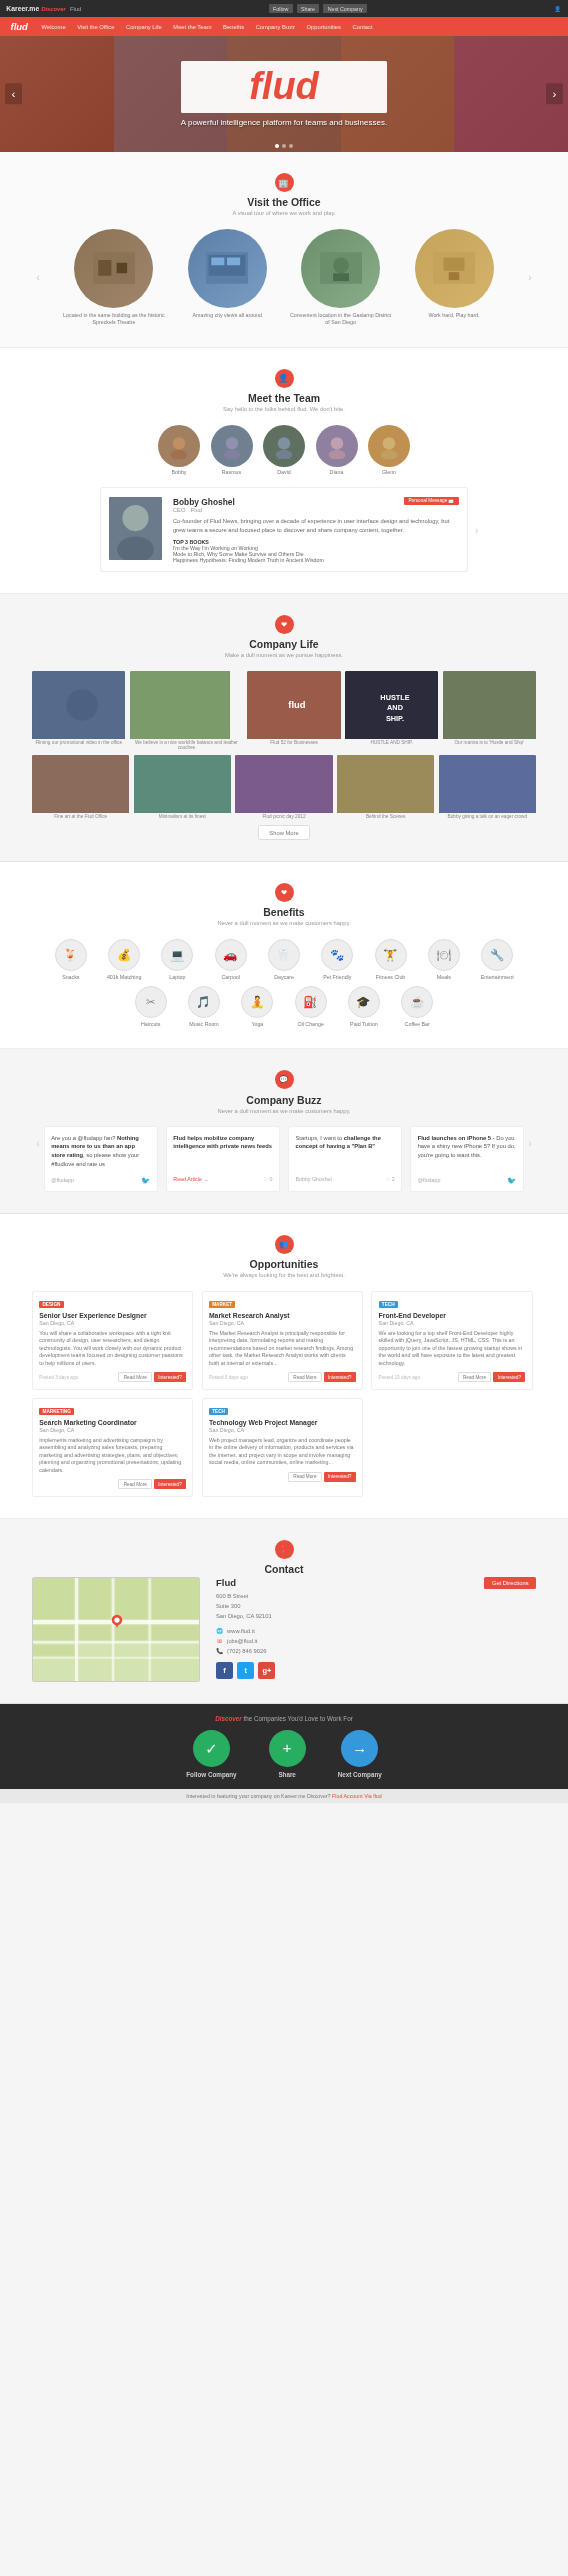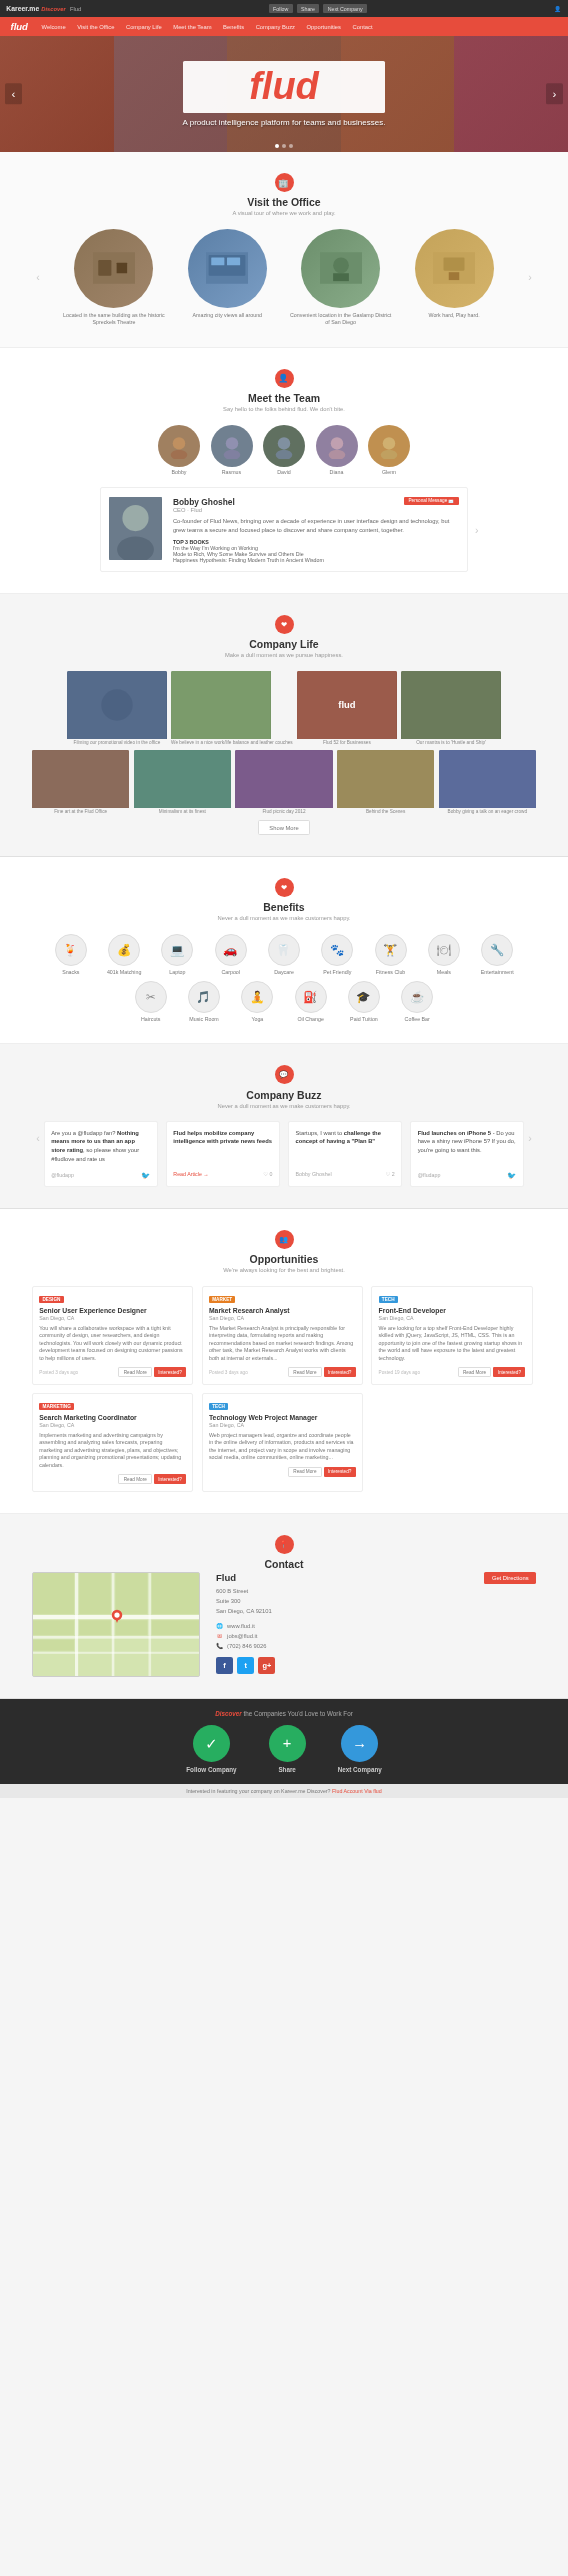--- a/index.html
+++ b/index.html
@@ -265,21 +265,21 @@
   <div class="hero-bg">
     <div class="hero-bg-img" style="background: linear-gradient(135deg,#8B7355,#6B5335);"></div>
     <div class="hero-bg-img" style="background: linear-gradient(135deg,#5B8B9B,#4a7a8a);"></div>
     <div class="hero-bg-img" style="background: linear-gradient(135deg,#6B8B6B,#5a7a5a);"></div>
     <div class="hero-bg-img" style="background: linear-gradient(135deg,#8B8B5B,#7a7a4a);"></div>
     <div class="hero-bg-img" style="background: linear-gradient(135deg,#7B5B8B,#6a4a7a);"></div>
   </div>
   <div class="hero-arrow left">‹</div>
   <div class="hero-content">
     <div class="hero-title">flud</div>
-    <div class="hero-subtitle">A product intelligence platform for teams and businesses.</div>
+    <div class="hero-subtitle">A powerful intelligence platform for teams and businesses.</div>
   </div>
   <div class="hero-arrow right">›</div>
   <div class="hero-dots">
     <div class="hero-dot active"></div>
     <div class="hero-dot"></div>
     <div class="hero-dot"></div>
   </div>
 </div>
 
 <div class="section" style="background:#fafafa; border-bottom: 0.5px solid #eee;">
@@ -443,20 +443,31 @@
         <div class="life-item-caption">We believe in a nice work/life balance and leather couches</div>
       </div>
       <div class="life-item">
         <div class="life-item-img li3" style="width:100px;height:68px;">
           <svg width="100" height="68" viewBox="0 0 190 130" style="font-size:12px">
               <rect width="190" height="130" fill="#9B5B4B"></rect>
               <text x="95" y="70" text-anchor="middle" fill="white" font-size="18" font-weight="bold">flud</text>
             </svg>
         </div>
         <div class="life-item-caption">Flud 52 for Businesses</div>
+      </div>
+      <div class="life-item">
+        <div class="life-item-img li4" style="width:100px;height:68px;">
+          <svg width="100" height="68" viewBox="0 0 190 130" style="font-size:12px">
+              <rect width="190" height="130" fill="#2B2B3B"></rect>
+              <text x="95" y="55" text-anchor="middle" fill="white" font-size="14" font-weight="bold">HUSTLE</text>
+              <text x="95" y="75" text-anchor="middle" fill="white" font-size="14" font-weight="bold">AND</text>
+              <text x="95" y="95" text-anchor="middle" fill="white" font-size="14" font-weight="bold">SHIP.</text>
+            </svg>
+        </div>
+        <div class="life-item-caption">HUSTLE AND SHIP.</div>
       </div>
       <div class="life-item">
         <div class="life-item-img li5" style="width:100px;height:68px;">
           <svg width="100" height="68" viewBox="0 0 190 130">
               <rect width="190" height="130" fill="#6B7B5B"></rect>
             </svg>
         </div>
         <div class="life-item-caption">Our mantra is to 'Hustle and Ship'</div>
       </div>
     </div>

